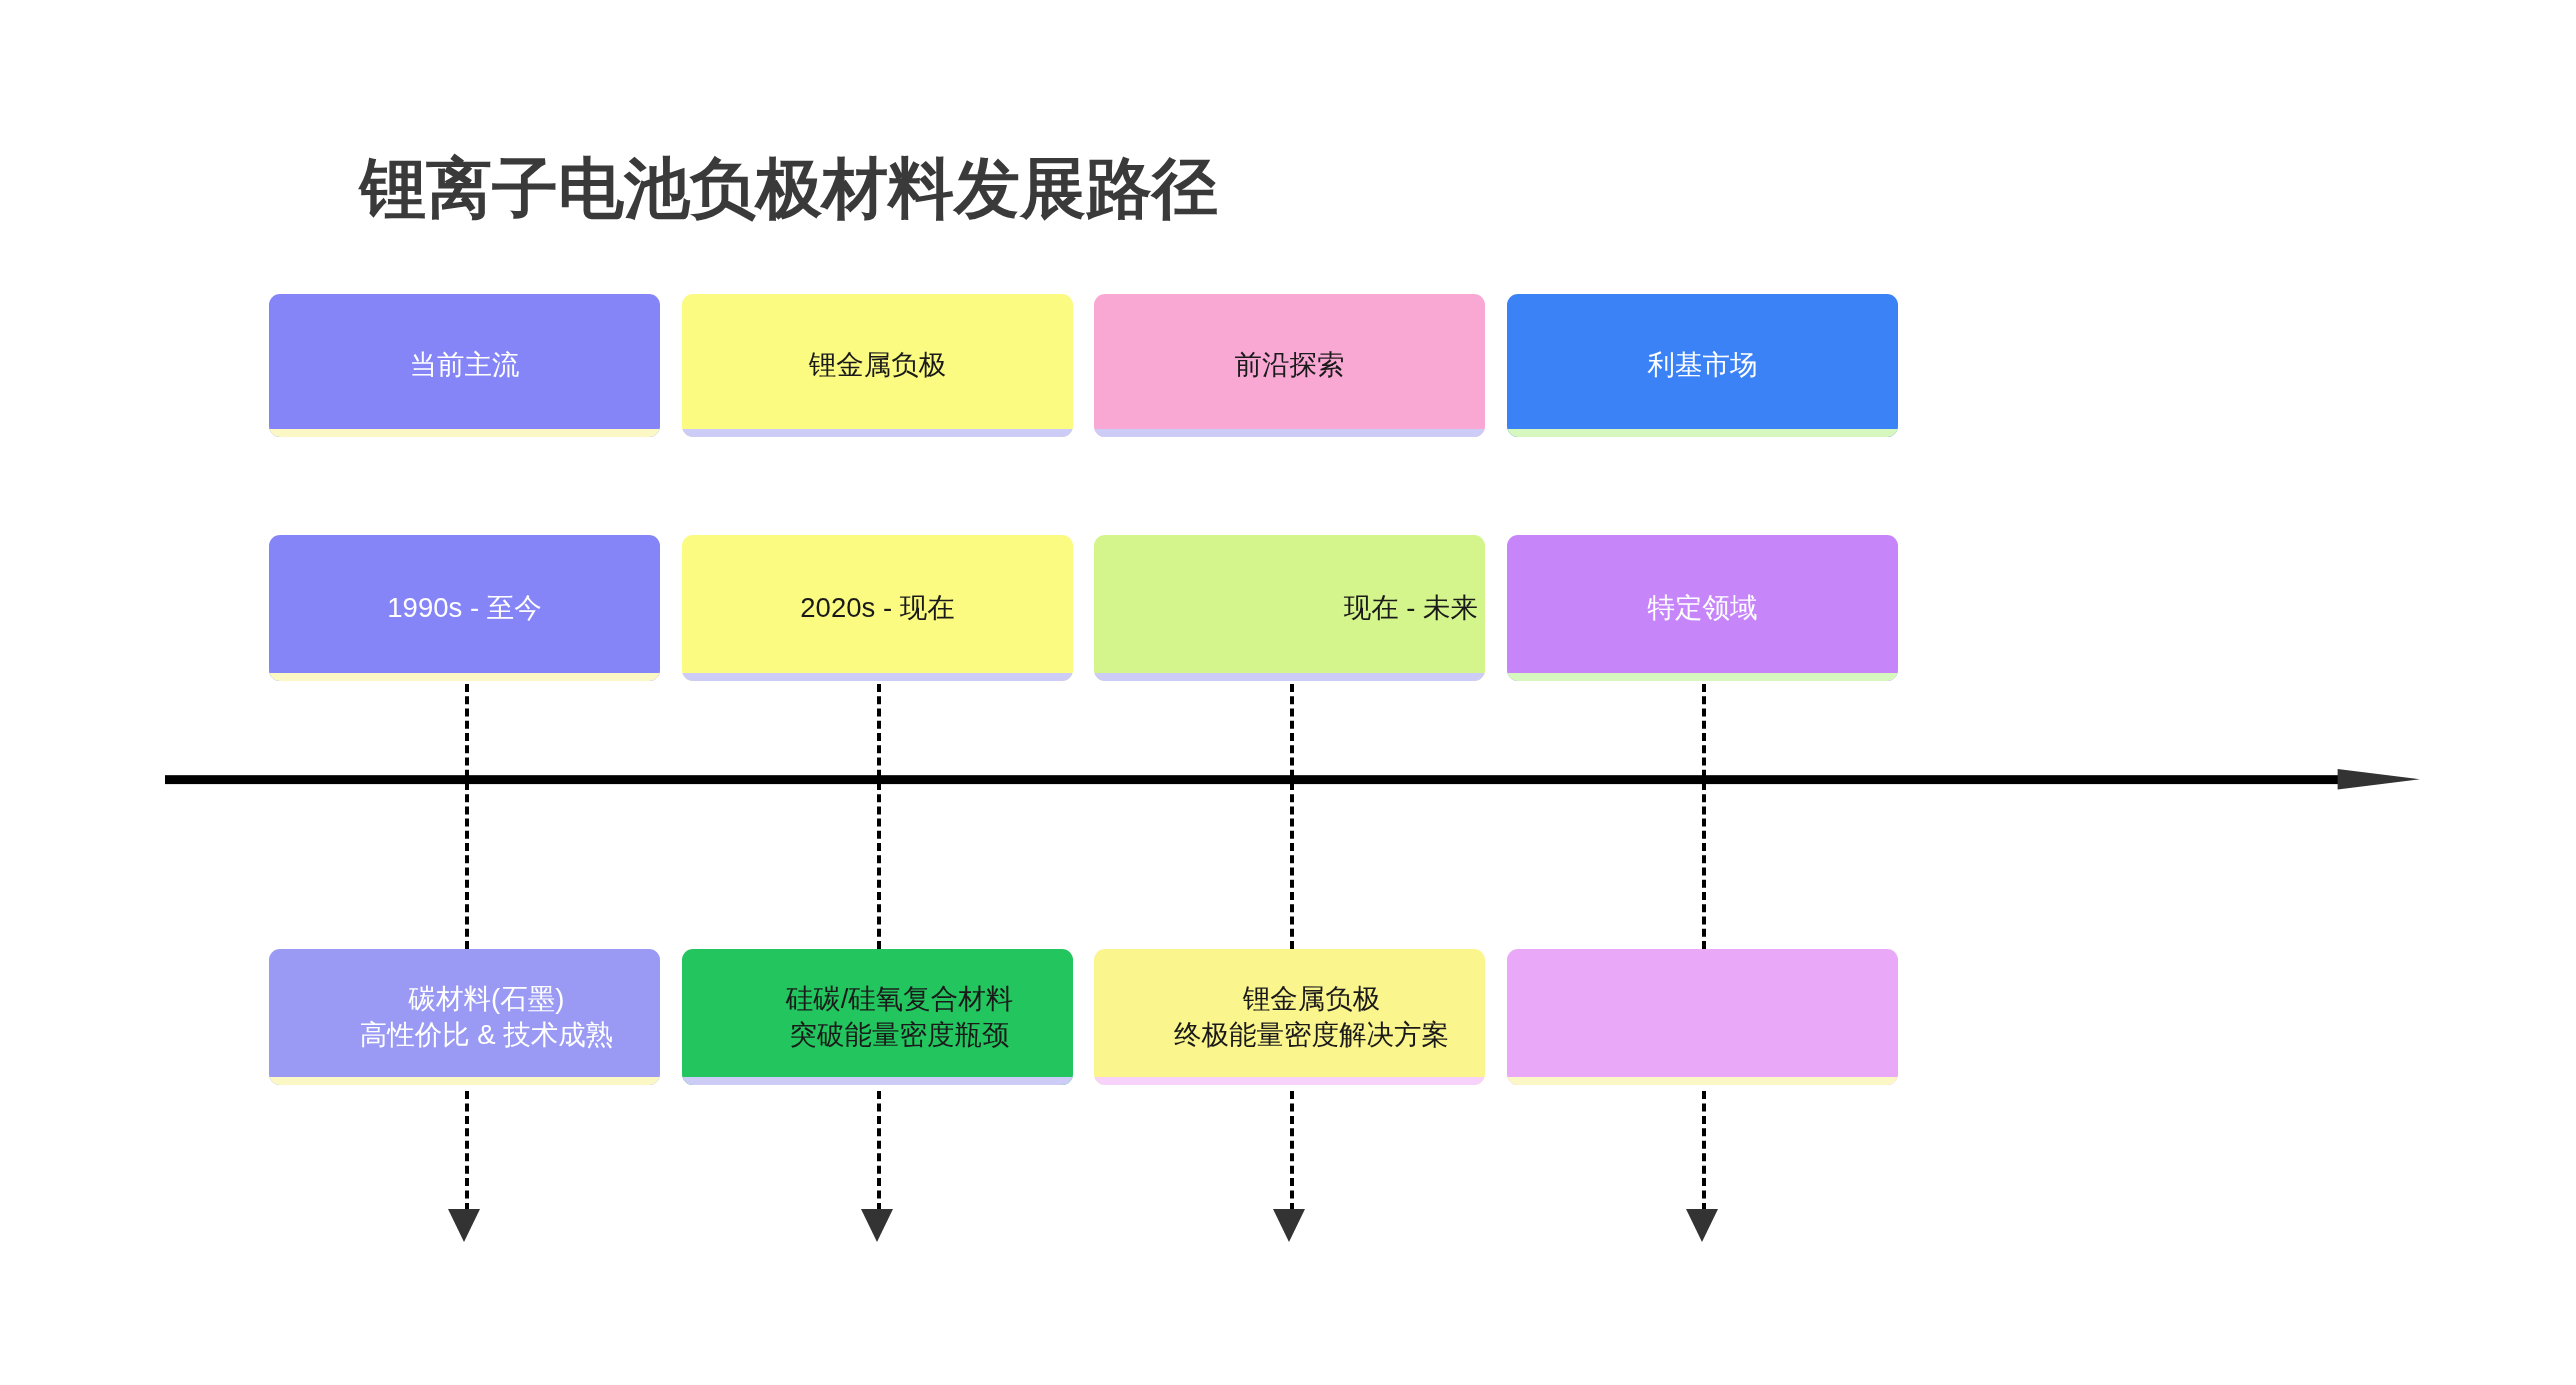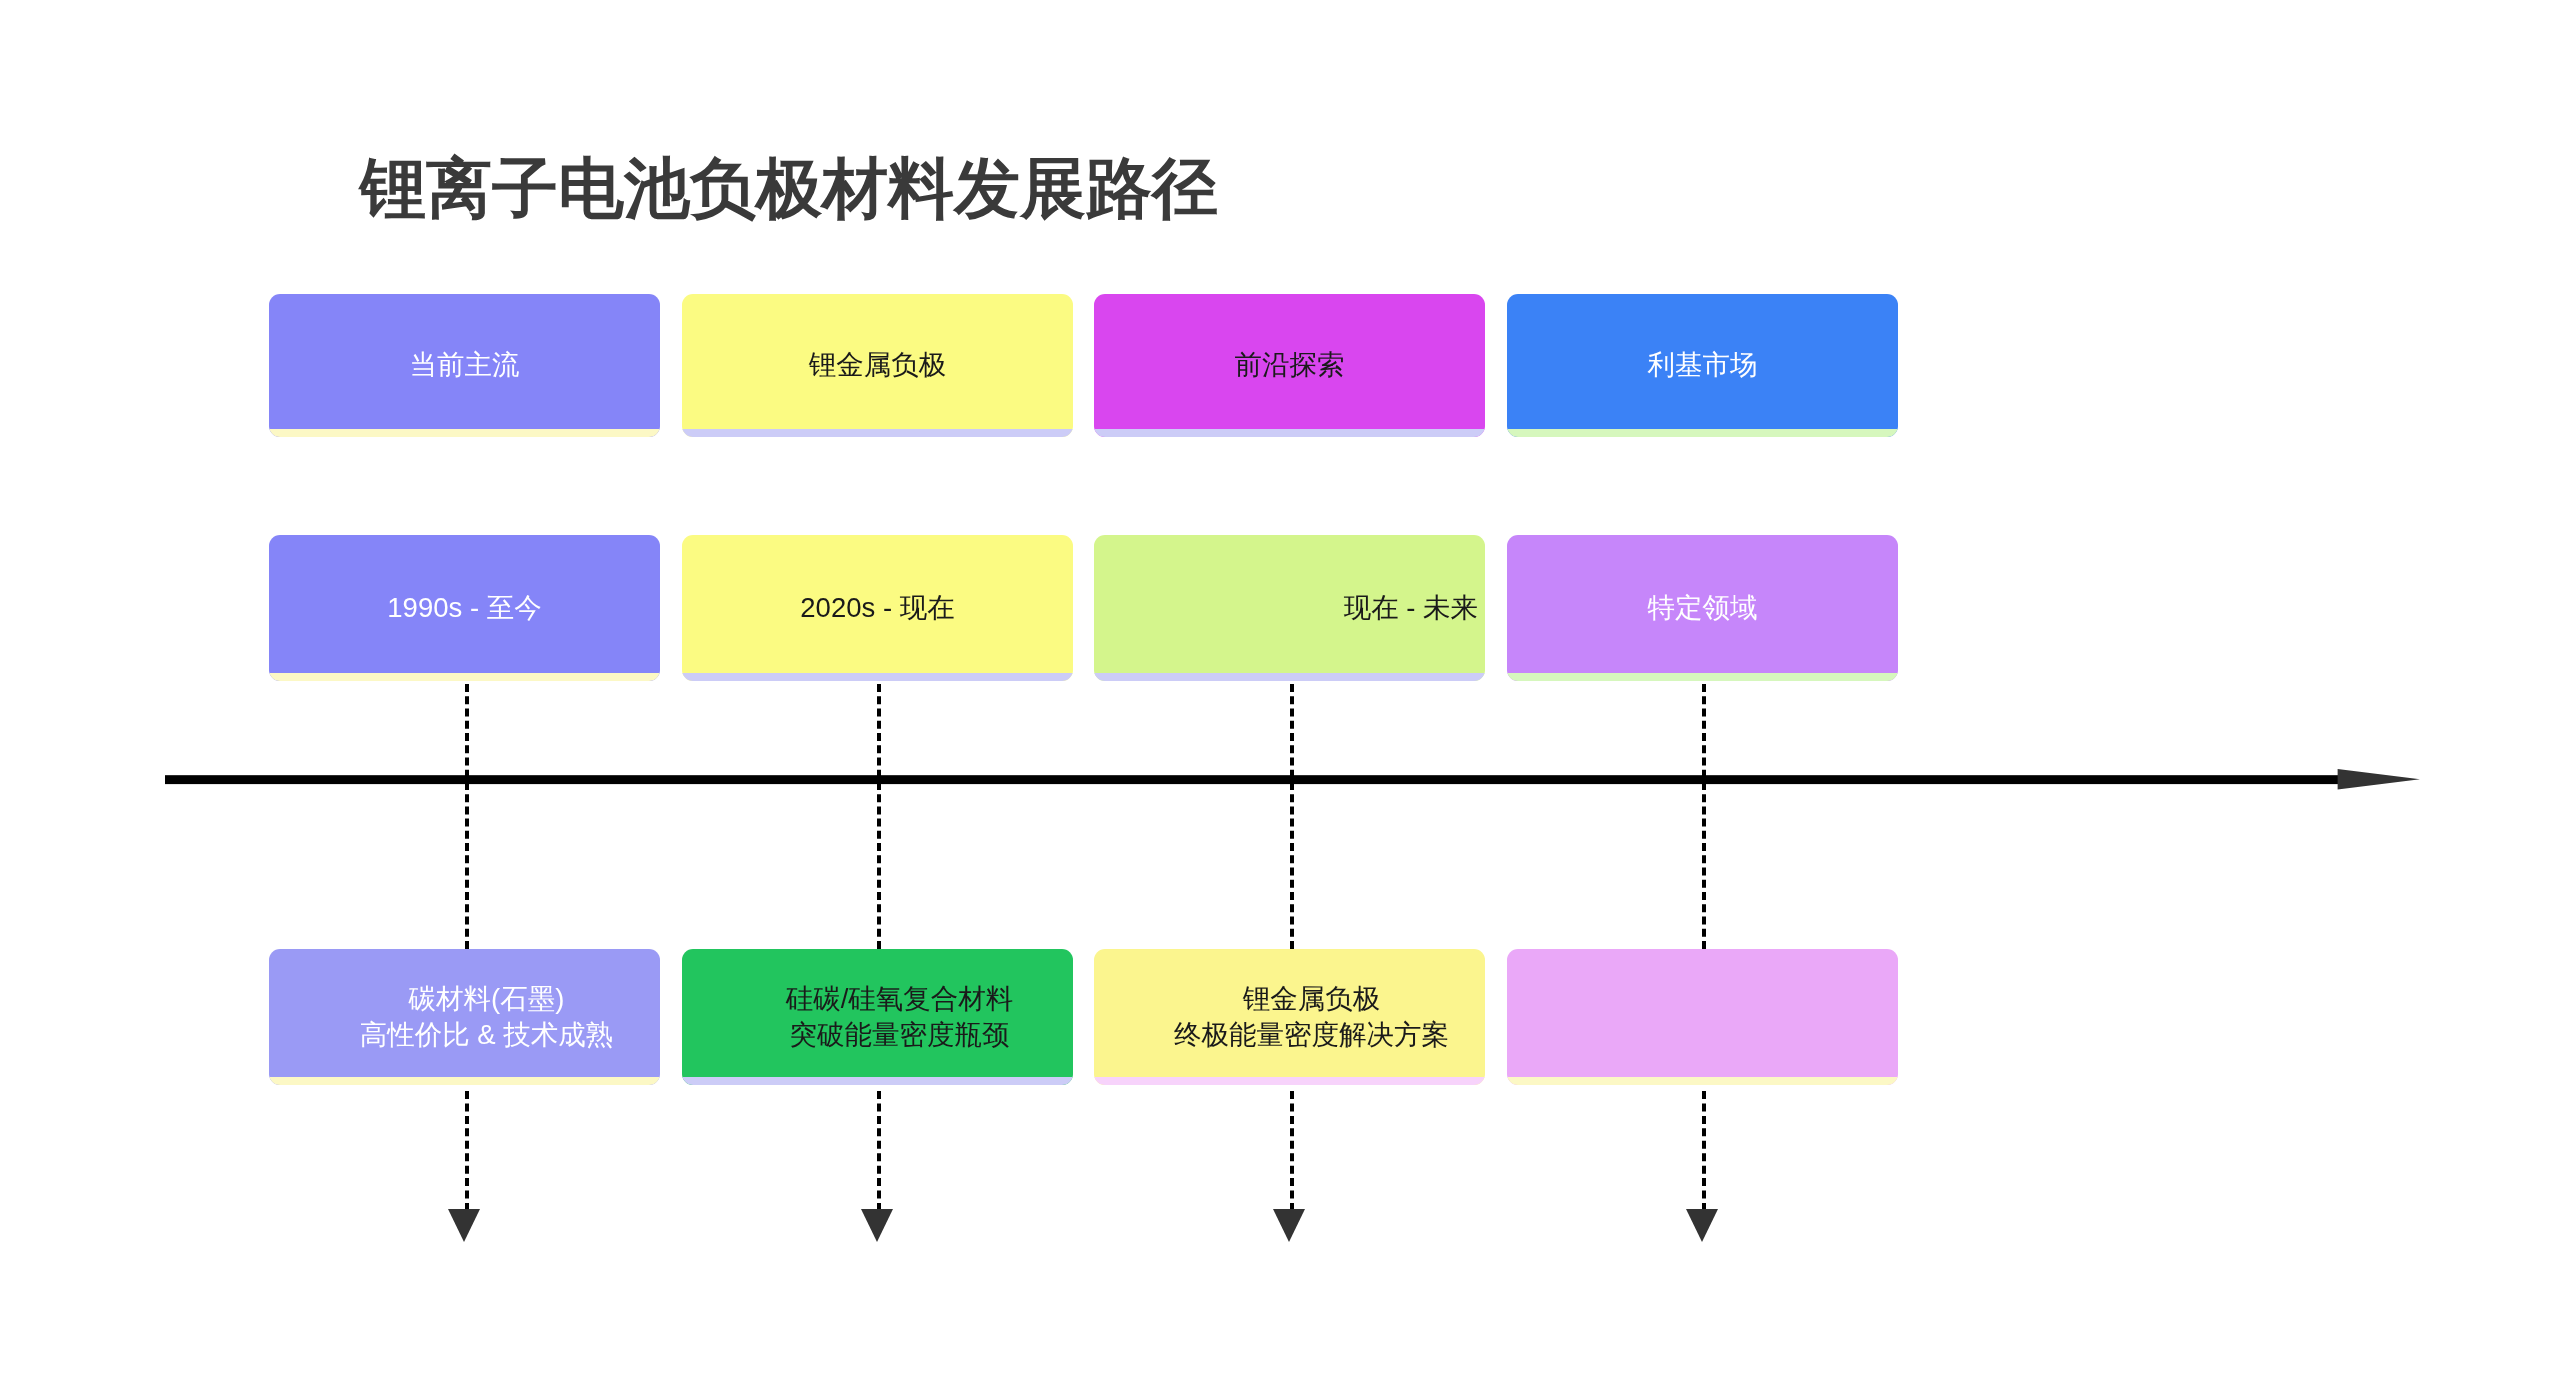--- a/index.html
+++ b/index.html
@@ -105,21 +105,21 @@
 
   <div class="row-stage">
     <div class="card" style="left: 269px; background: rgb(133, 133, 248); color: rgb(255, 255, 255);">
       <span class="card-strip" style="background: rgb(252, 248, 197);"></span>
       <span class="card-text">当前主流</span>
     </div>
     <div class="card" style="left: 682px; background: rgb(251, 251, 130); color: rgb(26, 26, 26);">
       <span class="card-strip" style="background: rgb(204, 204, 247);"></span>
       <span class="card-text">锂金属负极</span>
     </div>
-    <div class="card" style="left: 1094px; background: #d946ef; color: rgb(26, 26, 26);">
+    <div class="card" style="left: 1094px; background: #f9a8d4; color: rgb(26, 26, 26);">
       <span class="card-strip" style="background: rgb(204, 204, 247);"></span>
       <span class="card-text">前沿探索</span>
     </div>
     <div class="card" style="left: 1507px; background: #3b82f6; color: rgb(255, 255, 255);">
       <span class="card-strip" style="background: rgb(214, 247, 189);"></span>
       <span class="card-text">利基市场</span>
     </div>
   </div>
 
   <div class="row-period">

